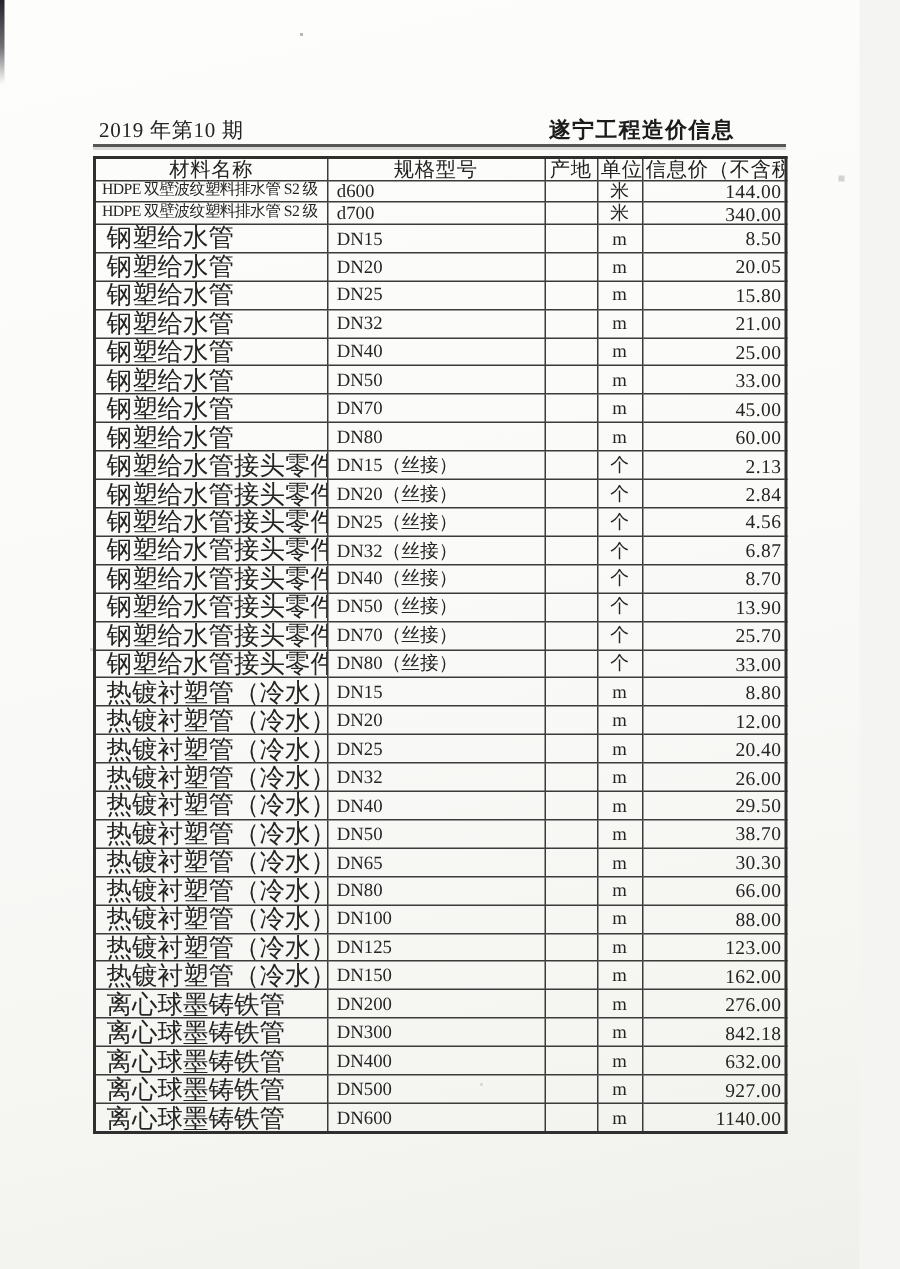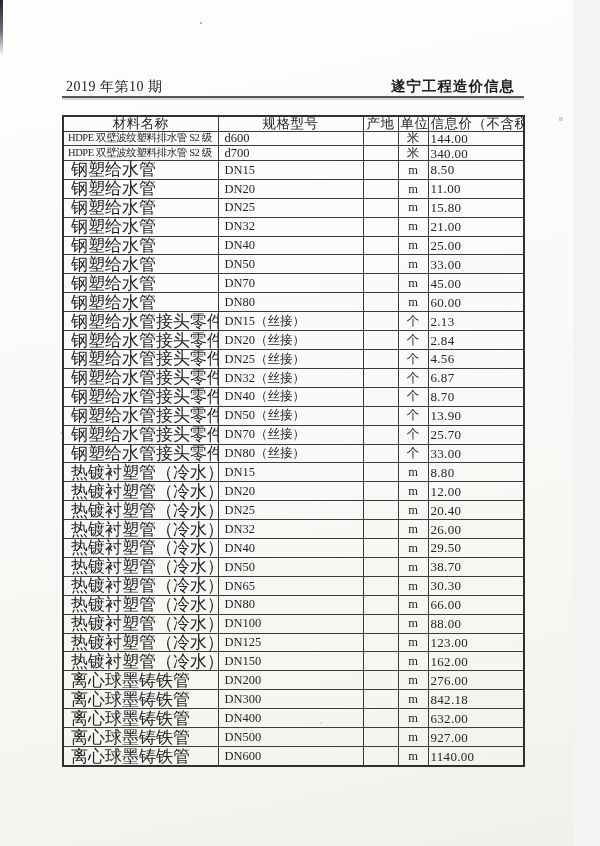--- a/index.html
+++ b/index.html
@@ -20,44 +20,44 @@
   }
   .specks{
     position:absolute;left:200px;top:22px;width:2px;height:2px;background:#b9b9b4;
     box-shadow:360px 96px 0 1px #d4d4cf, -140px 410px 0 0 #d8d8d3, 120px 700px 0 0 #dcdcd7;
   }
   .hdr-issue{
     position:absolute;left:66px;top:78px;
     font-size:14px;letter-spacing:.5px;color:#232323;
   }
   .hdr-pub{
-    position:absolute;right:58px;top:77px;
+    position:absolute;right:83px;top:77px;
     font-size:14.5px;font-weight:bold;letter-spacing:1px;color:#1c1c1c;
   }
   .hdr-rule{
     position:absolute;left:62px;top:96px;width:462px;height:2px;
     background:#575757;box-shadow:0 2px 0 rgba(130,130,130,.28);
   }
   table.price{
-    position:absolute;left:62px;top:115px;width:461px;height:652px;
+    position:absolute;left:62px;top:104px;width:461px;height:652px;
     border-collapse:collapse;table-layout:fixed;
     border:2px solid #2f2f2f;
   }
   .price th,.price td{
     border:1px solid #3b3b3b;
     padding:0 2px;overflow:hidden;white-space:nowrap;
     font-weight:normal;line-height:1;
   }
   .price th{font-size:13.5px;text-align:center;letter-spacing:.5px;color:#222;}
   .price td{color:#242424;}
   .price td.c0{text-align:left;padding-left:7px;font-size:17px;}
   .price td.c0.long{font-size:10.5px;letter-spacing:-.4px;padding-left:4px;margin-left:36px;}
   .price td.c1{text-align:left;padding-left:6px;font-size:12.5px;margin-left:14px;}
   .price td.c3{text-align:center;font-size:12.5px;}
-  .price td.c4{text-align:left;font-size:13px;letter-spacing:.3px;}
+  .price td.c4{text-align:right;font-size:13px;letter-spacing:.3px;}
   .footer{
     position:absolute;left:62px;top:774px;width:486px;
     text-align:right;font-size:12.5px;letter-spacing:.6px;word-spacing:3px;color:#2d2d2d;
   }
 </style>
 </head>
 <body>
 
 <div class="page">
 
@@ -107,21 +107,21 @@
           <td class="c1">DN15</td>
           <td class="c2"></td>
           <td class="c3">m</td>
           <td class="c4">8.50</td>
         </tr>
         <tr>
           <td class="c0">钢塑给水管</td>
           <td class="c1">DN20</td>
           <td class="c2"></td>
           <td class="c3">m</td>
-          <td class="c4">11.00</td>
+          <td class="c4">20.05</td>
         </tr>
         <tr>
           <td class="c0">钢塑给水管</td>
           <td class="c1">DN25</td>
           <td class="c2"></td>
           <td class="c3">m</td>
           <td class="c4">15.80</td>
         </tr>
         <tr>
           <td class="c0">钢塑给水管</td>

